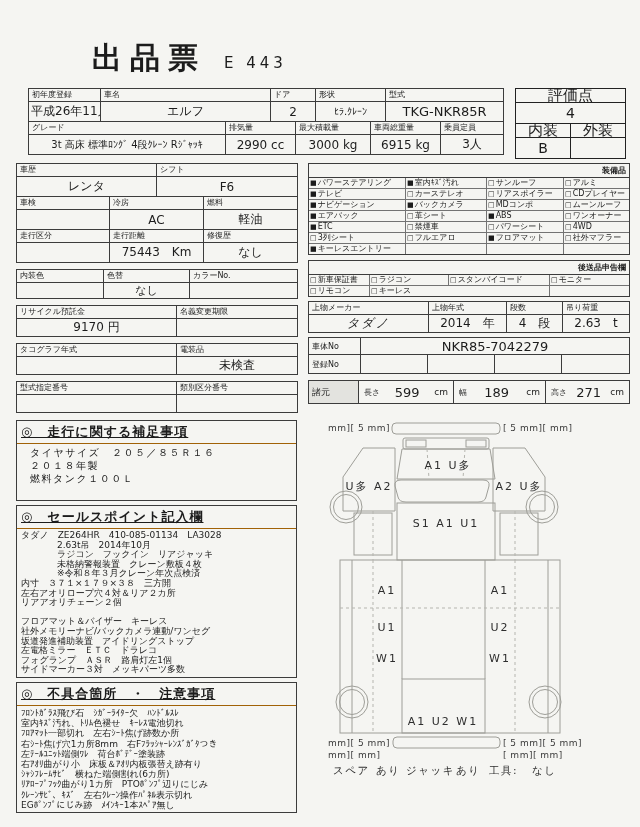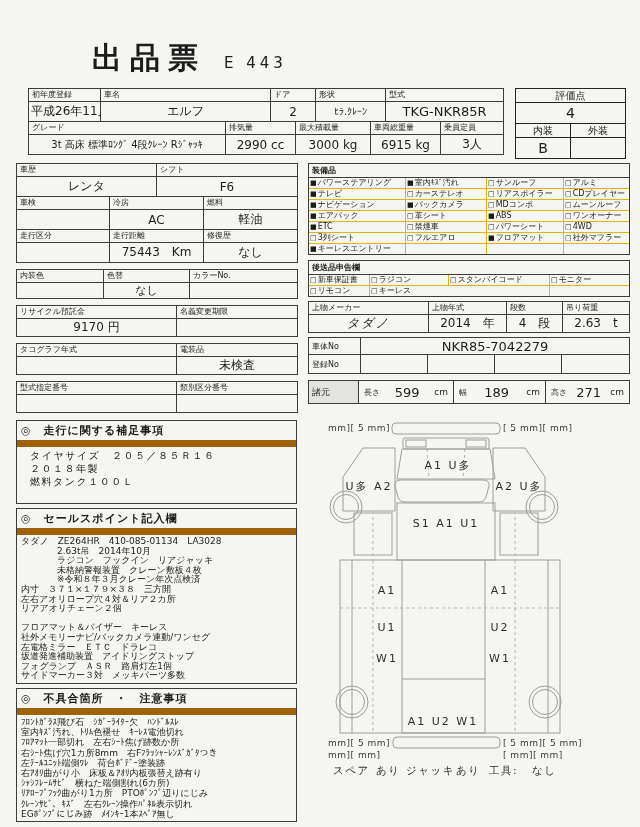--- a/index.html
+++ b/index.html
@@ -15,41 +15,41 @@
   td.val.sm{font-size:10px;}
   td.val.md{font-size:13px;}
 
   .toptables{position:absolute;left:28px;top:88px;width:476px;}
   .toptables table{width:476px;}
   .toptables table+table{margin-top:-1px;}
 
   .evalbox{position:absolute;left:515px;top:88px;}
   .evalbox table{width:111px;}
   .evalbox td{border:1.5px solid #222;}
-  .evalbox td.lab{text-align:center;font-size:10px;height:13px;line-height:13px;vertical-align:middle;}
+  .evalbox td.lab{text-align:center;font-size:15px;height:13px;line-height:13px;vertical-align:middle;}
   .evalbox td.val{height:20px;font-size:14px;}
 
   .leftcol{position:absolute;left:16px;top:163px;width:281px;}
   .leftcol table{width:281px;}
   .leftcol .stack table+table{margin-top:-1px;}
   .gap6{height:6px;} .gap7{height:7px;} .gap4{height:4px;}
   table.compact td.val{height:14px;font-size:11px;}
   table.midrow td.val{height:17px;}
 
   .sec{border:1px solid #3c3c3c;background:#f5f5f2;}
-  .sec-h{font-size:11px;font-weight:bold;padding:2px 4px;border-bottom:7px solid #a16207;letter-spacing:1px;}
+  .sec-h{font-size:13px;font-weight:bold;padding:2px 4px;border-bottom:1px solid #a16207;letter-spacing:1px;text-decoration:underline;}
   .sec-b{padding:2px 4px;}
   .sec-b .tline{white-space:pre-wrap;}
   .supp .tline{font-size:10px;line-height:13px;letter-spacing:1.5px;}
   .supp .sec-b{min-height:52px;margin-left:9px;}
   .sales .tline{font-size:9px;line-height:9.6px;}
   .defects .tline{font-size:9px;line-height:10.2px;}
 
   .rightcol{position:absolute;left:308px;top:163px;width:322px;}
-  .panel{border:1px solid #3c3c3c;width:322px;box-sizing:border-box;background:#eab308;}
+  .panel{border:1px solid #3c3c3c;width:322px;box-sizing:border-box;background:#737373;text-align:right;}
   .panel-h{font-size:8px;font-weight:bold;padding:1px 3px;background:#f5f5f2;border-bottom:1px solid #3c3c3c;}
   .cgrid{display:grid;gap:1px;}
   .eqgrid{grid-template-columns:96px 80px 76px 65px;}
   .fugrid{grid-template-columns:60px 78px 100px 79px;}
   .gcell{background:#f5f5f2;font-size:8px;line-height:10px;height:10px;padding:0 1px;
          white-space:nowrap;overflow:hidden;display:flex;align-items:center;}
   .cbx{margin-right:1px;font-size:7px;}
 
   .rightcol table{width:321px;}
   .hand{font-style:italic;letter-spacing:2px;}
@@ -311,22 +311,22 @@
           <div class="tline">　　　　2.63t吊　2014年10月</div>
           <div class="tline">　　　　ラジコン　フックイン　リアジャッキ</div>
           <div class="tline">　　　　未格納警報装置　クレーン敷板４枚</div>
           <div class="tline">　　　　※令和８年３月クレーン年次点検済</div>
           <div class="tline">内寸　３７１×１７９×３８　三方開</div>
           <div class="tline">左右アオリロープ穴４対＆リア２カ所</div>
           <div class="tline">リアアオリチェーン２個</div>
           <div class="tline">&nbsp;</div>
           <div class="tline">フロアマット＆バイザー　キーレス</div>
           <div class="tline">社外メモリーナビ/バックカメラ連動/ワンセグ</div>
+          <div class="tline">坂道発進補助装置　アイドリングストップ</div>
           <div class="tline">左電格ミラー　ＥＴＣ　ドラレコ</div>
-          <div class="tline">坂道発進補助装置　アイドリングストップ</div>
           <div class="tline">フォグランプ　ＡＳＲ　路肩灯左1個</div>
           <div class="tline">サイドマーカー３対　メッキパーツ多数</div>
         </div>
     </div>
 
     <div class="gap4"></div>
 
     <div class="sec defects">
       <div class="sec-h">◎　不具合箇所　・　注意事項</div>
       <div class="sec-b">

